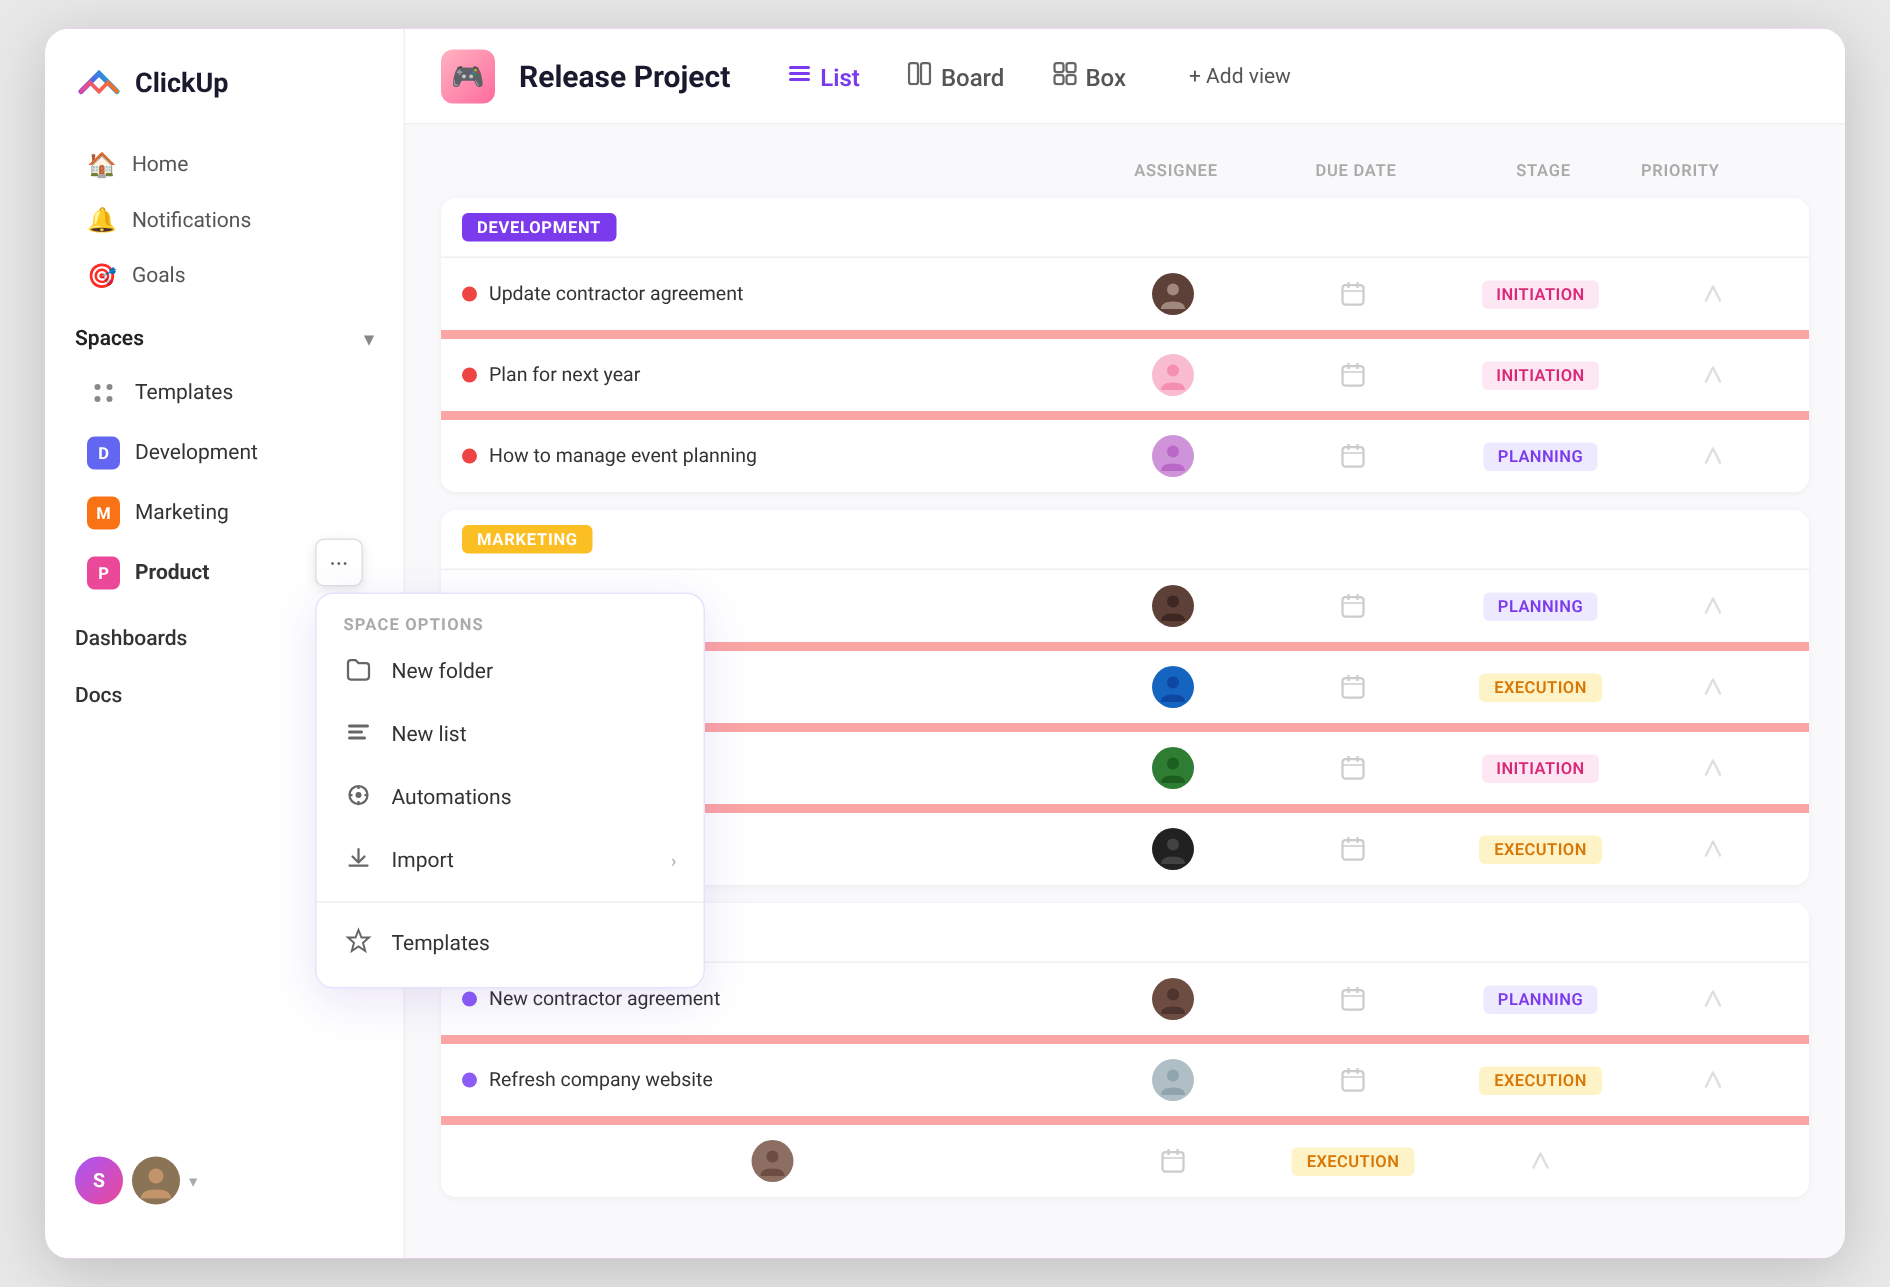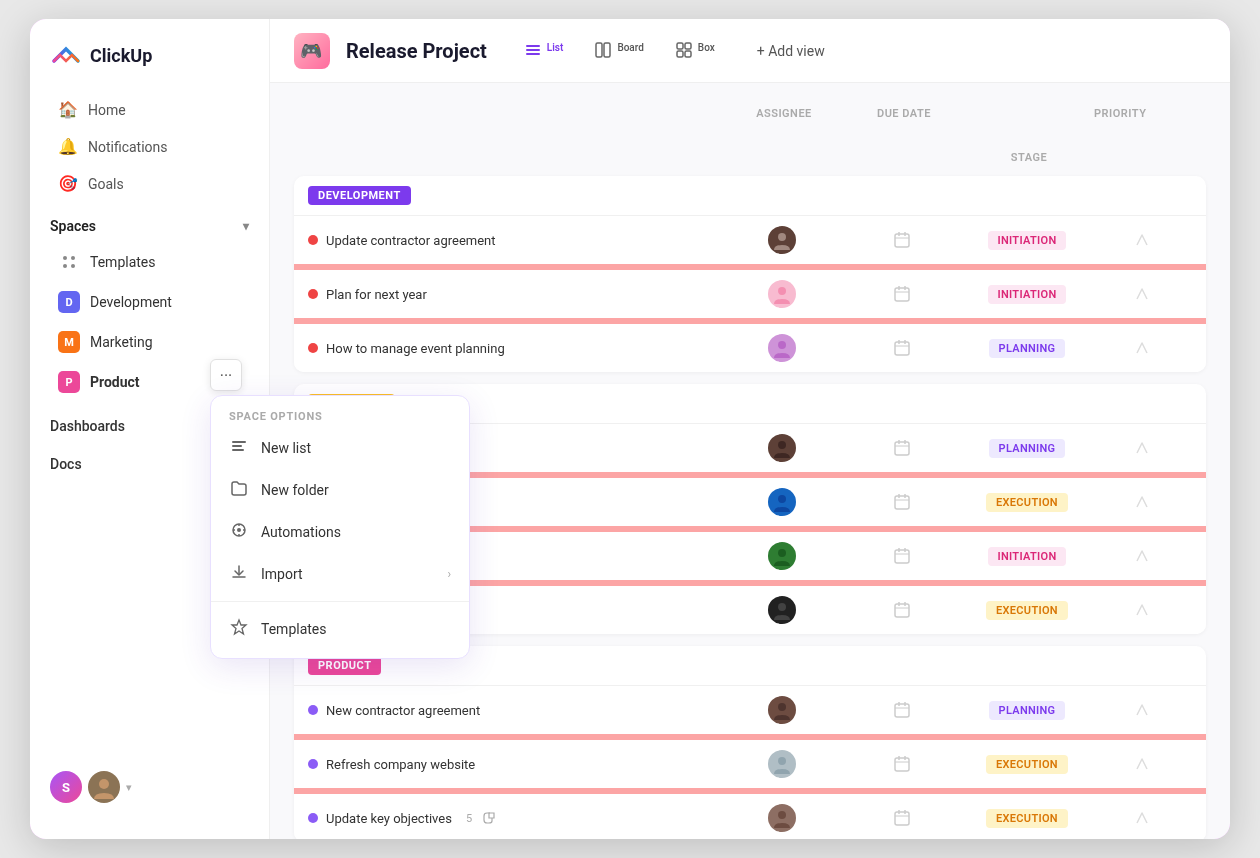--- a/index.html
+++ b/index.html
@@ -172,27 +172,27 @@
       color: #1a1a2e;
     }
     .view-tabs {
       display: flex;
       align-items: center;
       gap: 4px;
       margin-left: 8px;
     }
     .view-tab {
       display: flex;
-      align-items: flex-start;
+      align-items: flex-end;
       gap: 6px;
       padding: 6px 14px;
       border-radius: 6px;
       cursor: pointer;
       color: #555;
-      font-size: 10px;
+      font-size: 16px;
       font-weight: 500;
     }
     .view-tab.active {
       color: #7c3aed;
       font-weight: 600;
     }
     .add-view-btn {
       display: flex;
       align-items: center;
       gap: 4px;
@@ -461,34 +461,34 @@
       </div>
     </div>
 
     <div class="popup-overlay">
       <div class="dots-btn">···</div>
       <div class="space-popup">
         <div class="popup-section-label">SPACE OPTIONS</div>
         <div class="popup-item">
           <span class="popup-icon">
             <svg width="18" height="18" viewBox="0 0 18 18" fill="none">
+              <path d="M2 5 Q2 3 4 3 L7 3 L9 5 L14 5 Q16 5 16 7 L16 14 Q16 16 14 16 L4 16 Q2 16 2 14 Z" fill="none" stroke="#666" stroke-width="1.5"></path>
+            </svg>
+          </span>
+          <span>New folder</span>
+        </div>
+        <div class="popup-item">
+          <span class="popup-icon">
+            <svg width="18" height="18" viewBox="0 0 18 18" fill="none">
               <rect x="2" y="4" width="14" height="2" rx="1" fill="#666"></rect>
               <rect x="2" y="8" width="10" height="2" rx="1" fill="#666"></rect>
               <rect x="2" y="12" width="12" height="2" rx="1" fill="#666"></rect>
             </svg>
           </span>
           <span>New list</span>
-        </div>
-        <div class="popup-item">
-          <span class="popup-icon">
-            <svg width="18" height="18" viewBox="0 0 18 18" fill="none">
-              <path d="M2 5 Q2 3 4 3 L7 3 L9 5 L14 5 Q16 5 16 7 L16 14 Q16 16 14 16 L4 16 Q2 16 2 14 Z" fill="none" stroke="#666" stroke-width="1.5"></path>
-            </svg>
-          </span>
-          <span>New folder</span>
         </div>
         <div class="popup-item">
           <span class="popup-icon">
             <svg width="18" height="18" viewBox="0 0 18 18" fill="none">
               <circle cx="9" cy="9" r="6" stroke="#666" stroke-width="1.5"></circle>
               <circle cx="9" cy="9" r="2" fill="#666"></circle>
               <line x1="9" y1="3" x2="9" y2="5" stroke="#666" stroke-width="1.5"></line>
               <line x1="9" y1="13" x2="9" y2="15" stroke="#666" stroke-width="1.5"></line>
               <line x1="3" y1="9" x2="5" y2="9" stroke="#666" stroke-width="1.5"></line>
               <line x1="13" y1="9" x2="15" y2="9" stroke="#666" stroke-width="1.5"></line>
@@ -560,21 +560,21 @@
       <div class="add-view-btn">
         <span>+ Add view</span>
       </div>
     </div>
 
     <div class="table-area">
       <div class="table-header-row">
         <div></div>
         <div style="text-align:center;">ASSIGNEE</div>
         <div style="text-align:center;">DUE DATE</div>
-        <div style="text-align:center;margin-top:44px;">STAGE</div>
+        <div style="text-align:center;">STAGE</div>
         <div style="">PRIORITY</div>
       </div>
 
       <div class="section-group">
         <div class="section-heading">
           <span class="section-badge badge-purple">DEVELOPMENT</span>
         </div>
         <div class="task-row">
           <div class="task-name">
             <div class="task-dot dot-red"></div>
@@ -868,29 +868,20 @@
           <div class="stage-cell">
             <span class="stage-badge stage-execution">EXECUTION</span>
           </div>
           <div class="priority-cell">
             <svg width="16" height="16" viewBox="0 0 16 16" fill="none">
                 <path d="M3 13 L8 3 L13 13" stroke="#ddd" stroke-width="1.5" fill="none" stroke-linejoin="round"></path>
               </svg>
           </div>
         </div>
         <div class="task-row">
-          <div class="task-name">
-            <div class="task-dot dot-purple"></div>
-            <span>Update key objectives</span>
-            <span style="font-size:11px;color:#aaa;margin-left:6px;">5</span>
-            <svg width="14" height="14" viewBox="0 0 14 14" fill="none" style="margin-left:2px;">
-                <path d="M10 7 L10 10 Q10 12 7 12 L5 12 Q2 12 2 9 L2 5 Q2 2 5 2 L8 2" stroke="#aaa" stroke-width="1.2" fill="none"></path>
-                <path d="M7 2 L12 2 L12 7 L7 7 Z" stroke="#aaa" stroke-width="1.2" fill="none"></path>
-              </svg>
-          </div>
           <div class="avatar-cell">
             <div style="width:28px;height:28px;border-radius:50%;background:#8d6e63;display:flex;align-items:center;justify-content:center;">
               <svg width="24" height="24" viewBox="0 0 24 24" fill="none">
                   <circle cx="12" cy="9" r="4" fill="#6d4c41"></circle>
                   <path d="M4 22 Q4 17 12 17 Q20 17 20 22" fill="#6d4c41"></path>
                 </svg>
             </div>
           </div>
           <div class="date-cell">
             <svg width="18" height="18" viewBox="0 0 18 18" fill="none">

